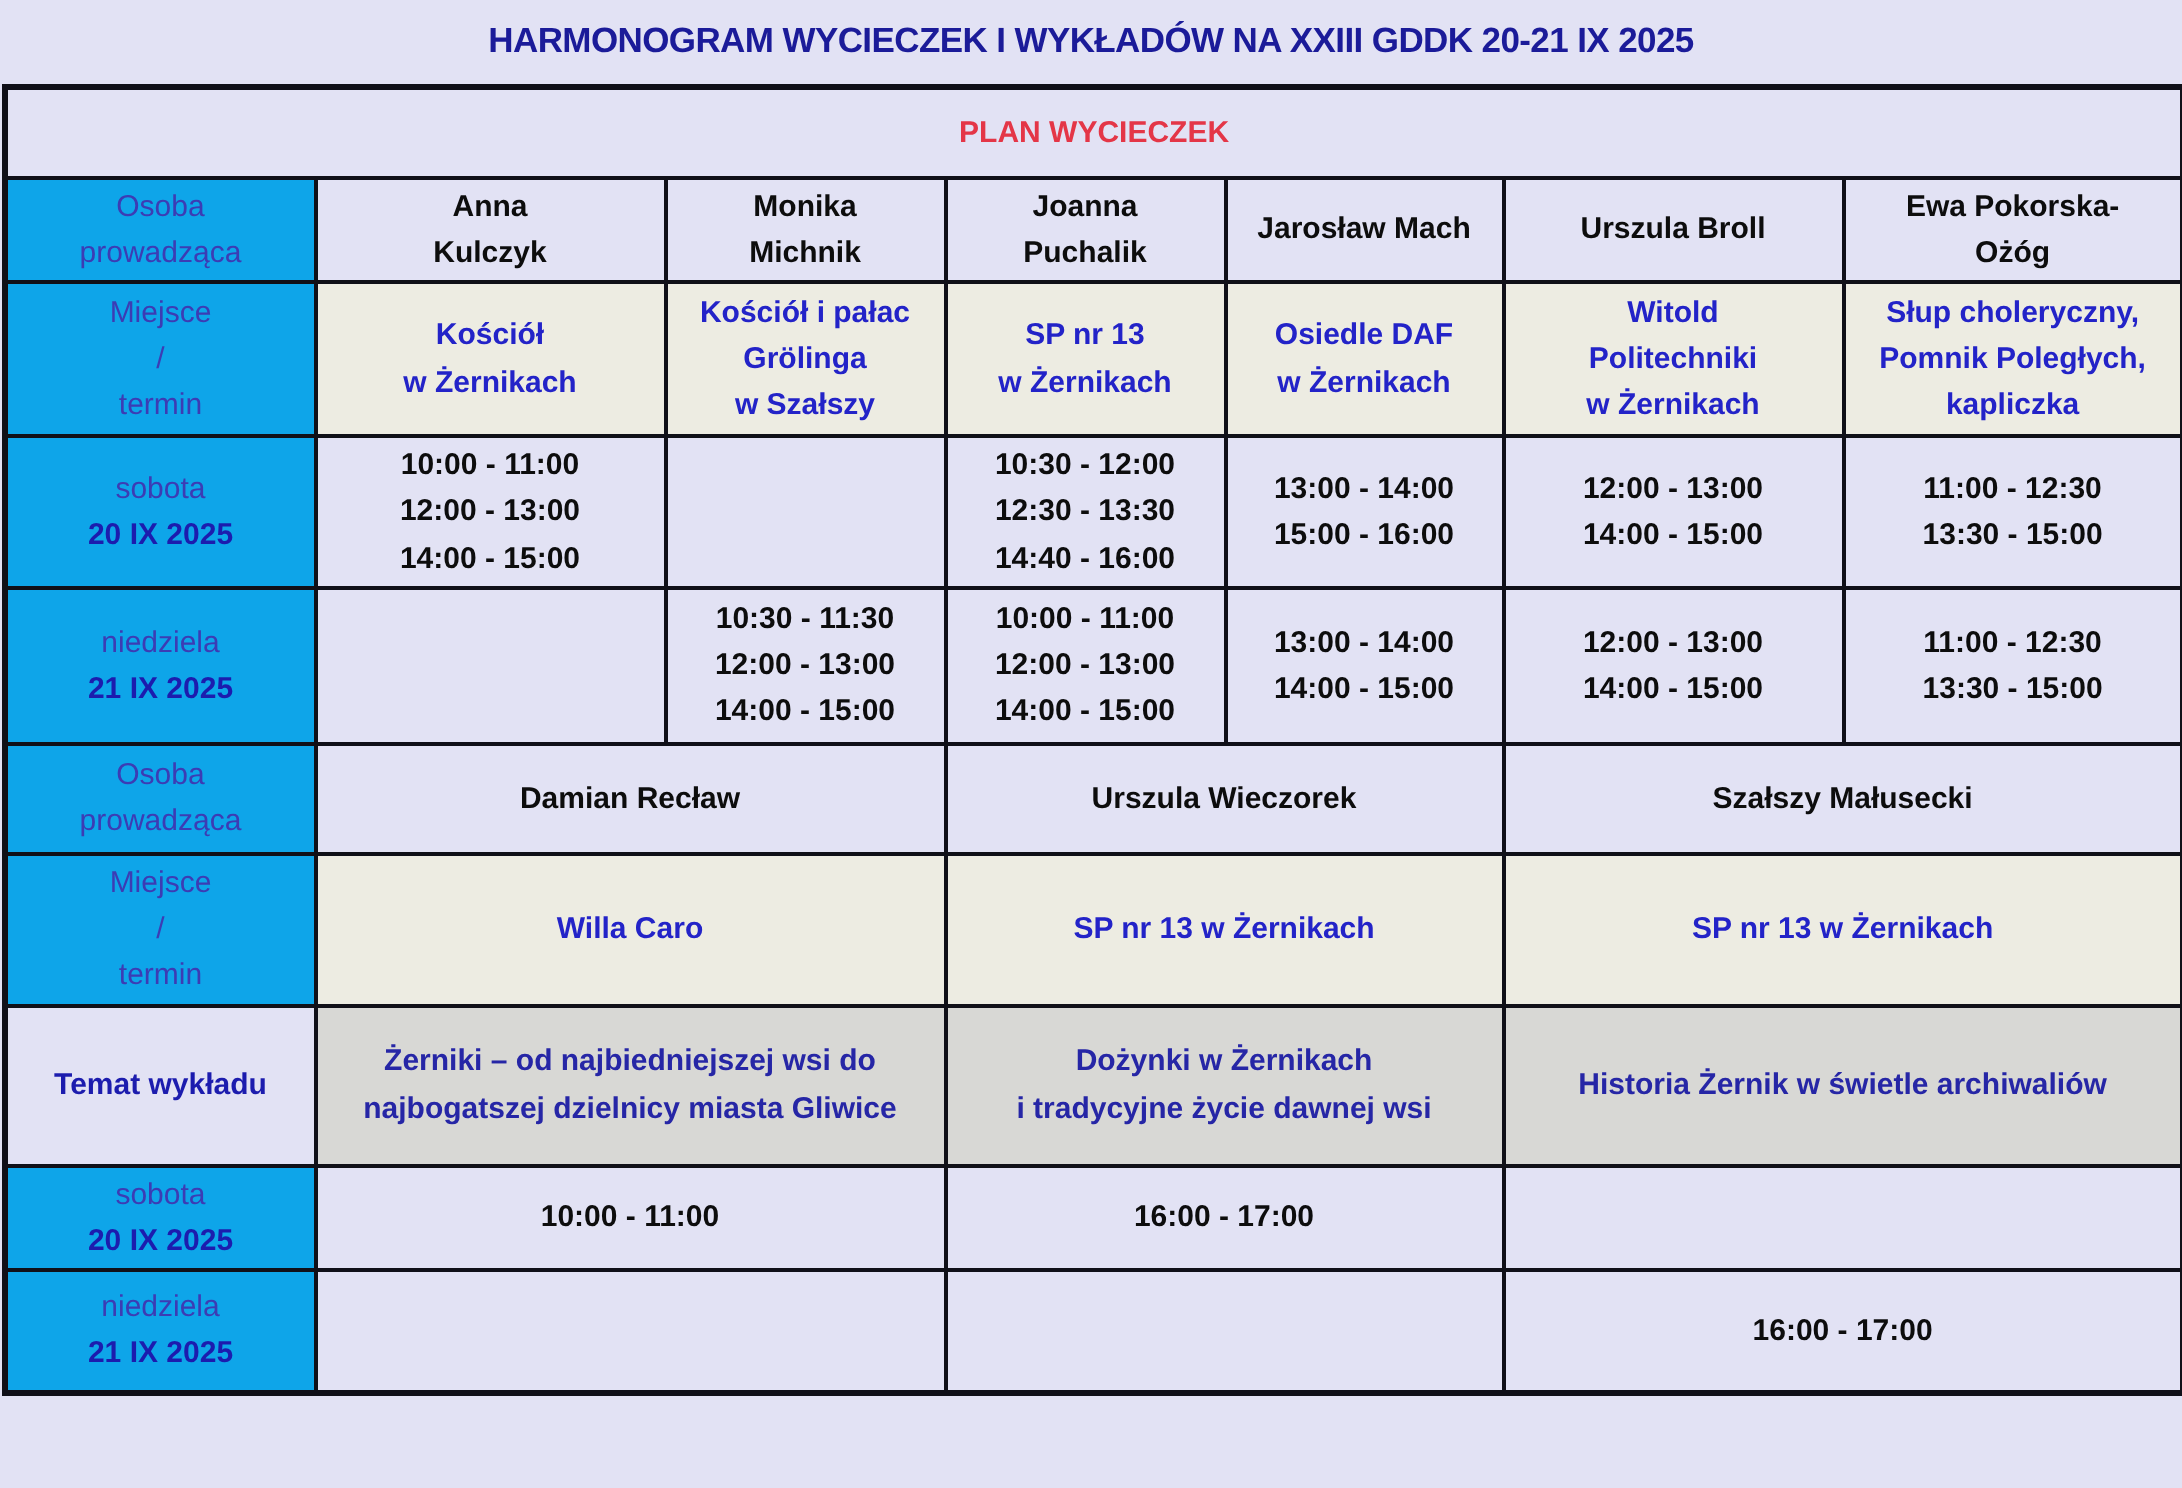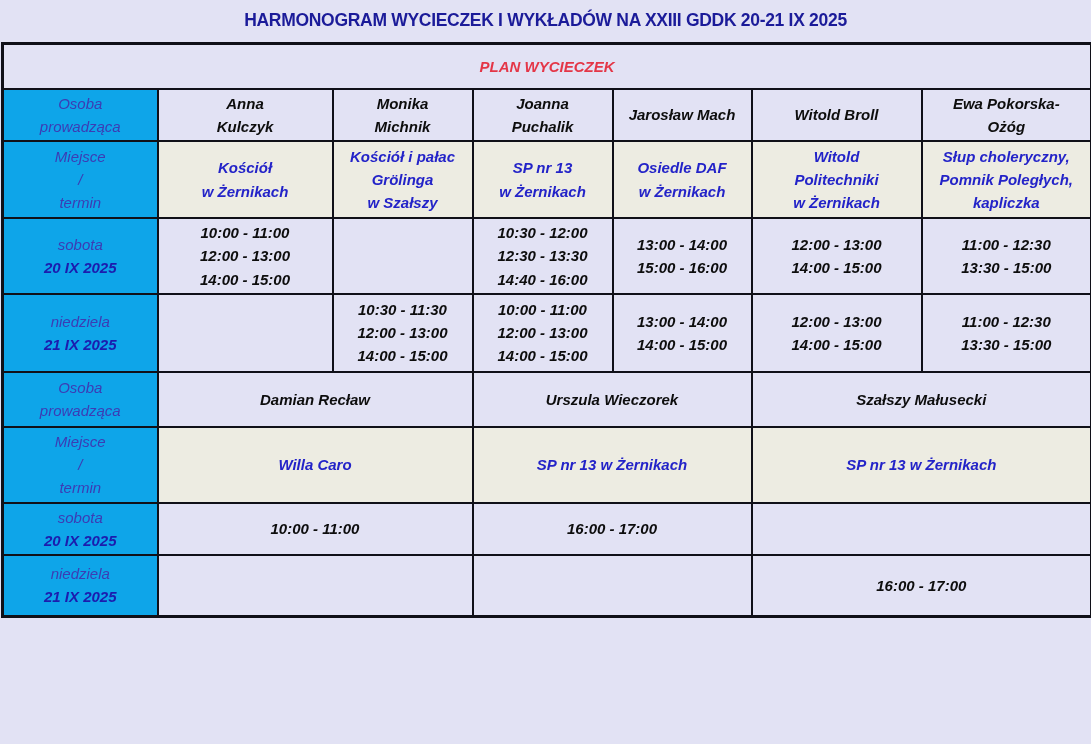--- a/index.html
+++ b/index.html
@@ -34,21 +34,20 @@
   table.sched td {
     border: 2px solid #101018;
     text-align: center;
     vertical-align: middle;
     padding: 2px 4px;
     box-sizing: border-box;
     white-space: pre-line;
     font-size: 15px;
     line-height: 1.55;
     overflow: hidden;
-    font-style: italic;
   }
   table.sched { border: 3px solid #101018; }
 
   .section-hdr {
     color: #e43647;
     font-weight: bold;
     font-size: 15.5px;
     background: #e2e2f4;
   }
   .lbl {
@@ -104,21 +103,21 @@
     <tr class="r-names1">
       <td class="lbl">Osoba
 prowadząca</td>
       <td class="name-cell">Anna
 Kulczyk</td>
       <td class="name-cell">Monika
 Michnik</td>
       <td class="name-cell">Joanna
 Puchalik</td>
       <td class="name-cell">Jarosław Mach</td>
-      <td class="name-cell">Witold Broll</td>
+      <td class="name-cell">Urszula Broll</td>
       <td class="name-cell">Ewa Pokorska-
 Ożóg</td>
     </tr>
 
     <tr class="r-place1">
       <td class="lbl">Miejsce
 /
 termin</td>
       <td class="place-cell">Kościół
 w Żernikach</td>
@@ -182,20 +181,28 @@
 
     <tr class="r-place2">
       <td class="lbl">Miejsce
 /
 termin</td>
       <td colspan="2" class="place-cell">Willa Caro</td>
       <td colspan="2" class="place-cell">SP nr 13 w Żernikach</td>
       <td colspan="2" class="place-cell">SP nr 13 w Żernikach</td>
     </tr>
 
+    <tr class="r-topic">
+      <td class="lbl lbl-bold">Temat wykładu</td>
+      <td colspan="2" class="topic-cell">Żerniki – od najbiedniejszej wsi do
+najbogatszej dzielnicy miasta Gliwice</td>
+      <td colspan="2" class="topic-cell">Dożynki w Żernikach
+i tradycyjne życie dawnej wsi</td>
+      <td colspan="2" class="topic-cell">Historia Żernik w świetle archiwaliów</td>
+    </tr>
 
     <tr class="r-sat2">
       <td class="lbl"><span class="day">sobota</span><span class="date">20 IX 2025</span></td>
       <td colspan="2" class="time-cell">10:00 - 11:00</td>
       <td colspan="2" class="time-cell">16:00 - 17:00</td>
       <td colspan="2" class="time-cell"></td>
     </tr>
 
     <tr class="r-sun2">
       <td class="lbl"><span class="day">niedziela</span><span class="date">21 IX 2025</span></td>

